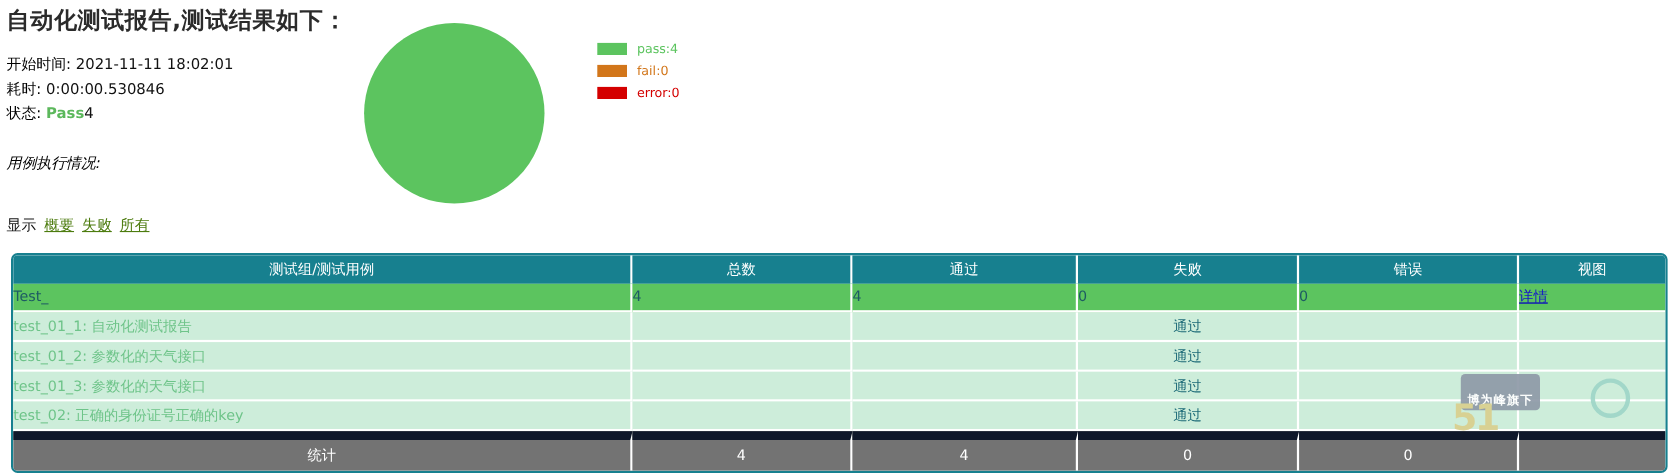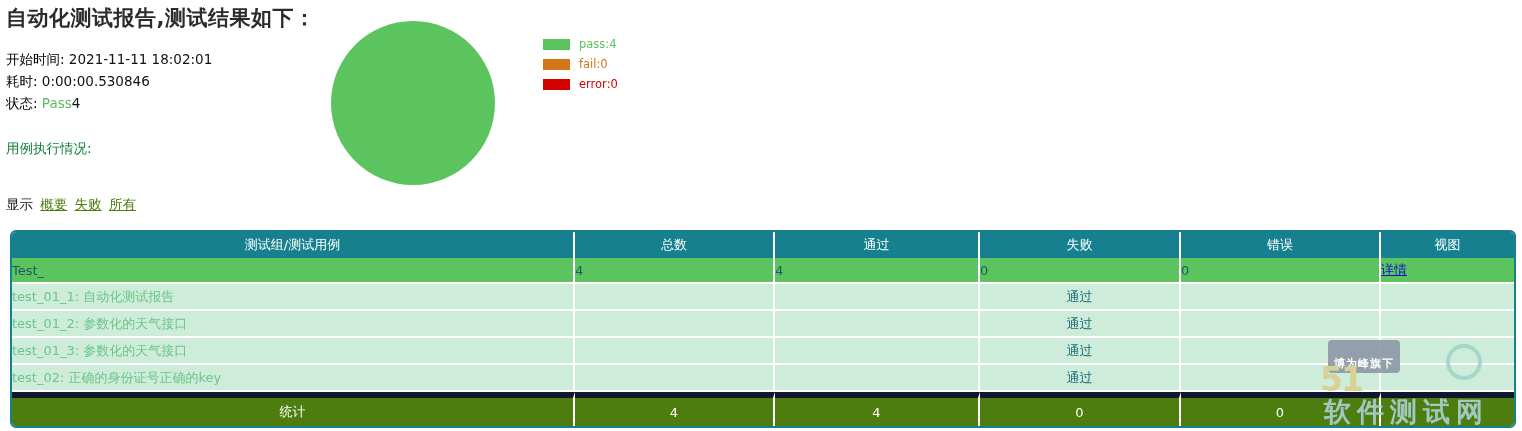--- a/index.html
+++ b/index.html
@@ -35,26 +35,27 @@
     font-size: 13.5px;
     line-height: 22px;
     color: #111111;
     white-space: nowrap;
   }
   .meta-label {
     font-weight: normal;
     color: #000000;
   }
   .meta-value { color: #111111; }
-  .status-pass { color: #5cb85c; }
+  .status-pass { color: #5cb85c; font-weight: bold; }
 
   #case-exec-label {
     margin-top: 26px;
     font-size: 13.5px;
-    color: #15803d;
+    color: #000000;
+    font-style: italic;
   }
 
   
   #show-links {
     position: absolute;
     left: 6px;
     top: 196px;
     font-size: 13.5px;
     color: #111111;
     white-space: nowrap;
@@ -174,27 +175,27 @@
   }
   tr.case-row td.c-status {
     text-align: center;
     color: #1d6b78;
     font-size: 13px;
   }
   tr.case-row:last-of-type td { border-bottom: none; }
 
   
   tr.summary-row td {
-    background: #4d7c0f;
+    background: #737373;
     color: #ffffff;
     font-weight: bold;
     text-align: center;
     height: 28px;
     border-right: 2px solid #ffffff;
-    border-top: 6px solid #0f172a;
+    border-top: 8px solid #0f172a;
     font-size: 13.5px;
   }
   tr.summary-row td:last-child { border-right: none; }
 
   
   col.col-name   { width: 563px; }
   col.col-total  { width: 200px; }
   col.col-pass   { width: 205px; }
   col.col-fail   { width: 201px; }
   col.col-error  { width: 200px; }
@@ -390,14 +391,13 @@
         <td></td>
       </tr>
     </tbody>
   </table>
 </div>
 
 <div id="watermark">
   <div id="wm-badge">博为峰旗下</div>
   <div id="wm-51">51</div>
   <div id="wm-loupe"></div>
-  <div id="wm-cn">软件测试网</div>
 </div>
 
 </body></html>

